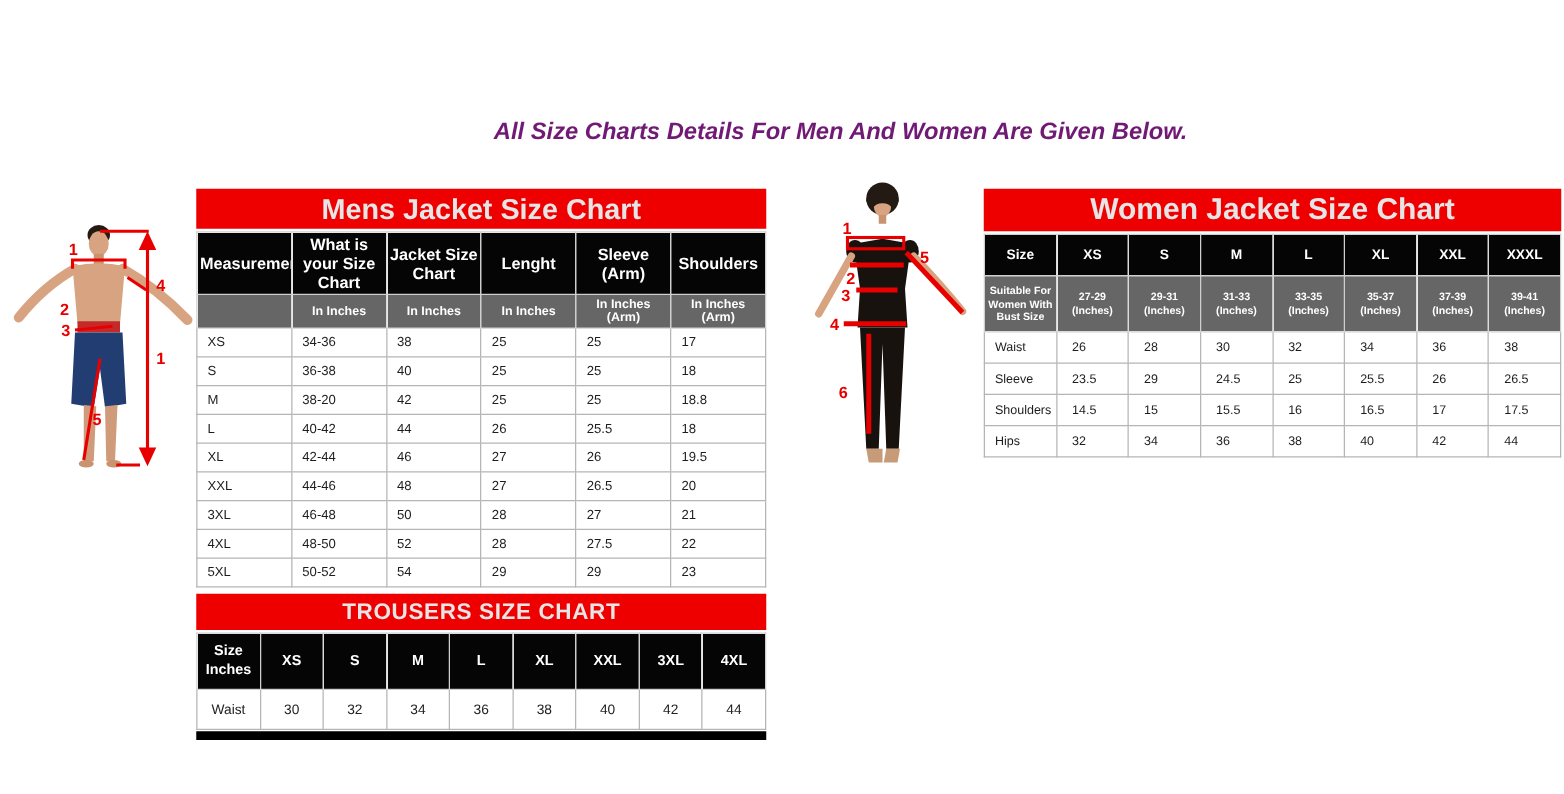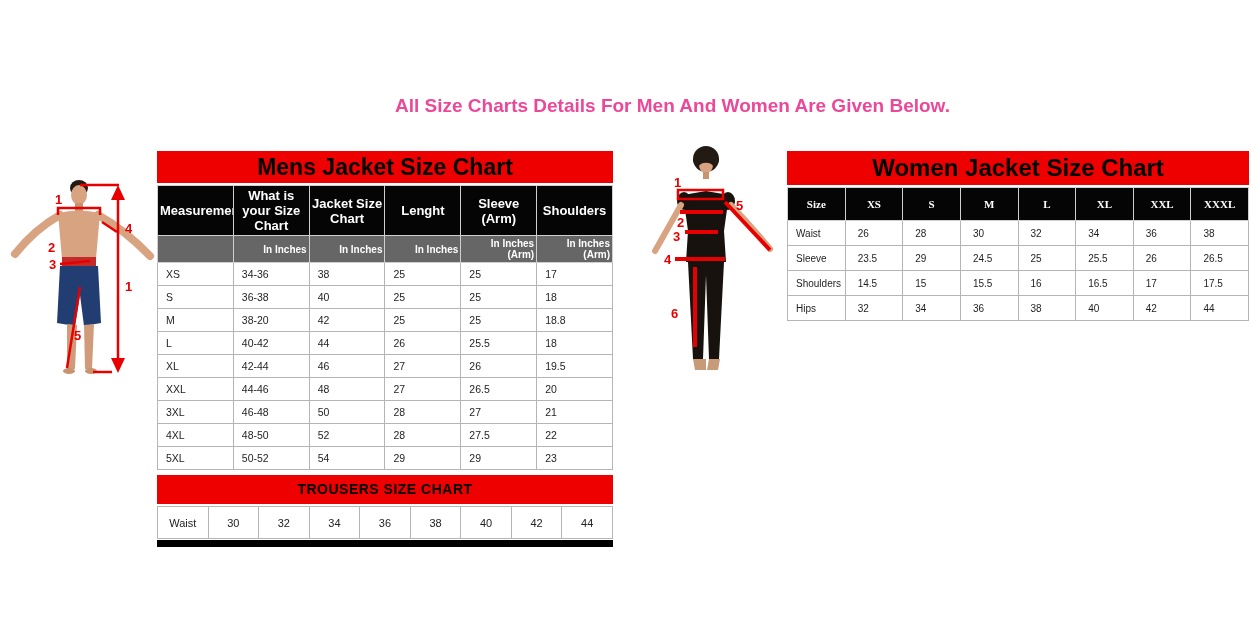--- a/index.html
+++ b/index.html
@@ -2,53 +2,53 @@
 <html><head>
 <meta charset="utf-8">
 <style>
   html,body{margin:0;padding:0;}
   body{
     width:1251px;height:635px;position:relative;overflow:hidden;
     background:#ffffff;font-family:"Liberation Sans",sans-serif;
   }
   .page-title{
     position:absolute;left:395px;top:95px;margin:0;
-    font-size:19px;font-weight:bold;color:#ec4899;white-space:nowrap;
+    font-size:19px;font-weight:bold;color:#701a75;white-space:nowrap;font-style:italic;
   }
   .chart{position:absolute;}
   #mens-chart{left:157px;top:151px;width:456px;}
   #womens-chart{left:787px;top:151px;width:462px;}
   #trousers-chart{left:157px;top:475px;width:456px;}
   .banner{
-    background:#ee0000;color:#000000;font-weight:bold;text-align:center;
+    background:#ee0000;color:#e5e5e5;font-weight:bold;text-align:center;
     margin-bottom:2px;
   }
   #mens-chart .banner{height:32px;line-height:32px;font-size:23px;}
   #womens-chart .banner{height:34px;line-height:34px;font-size:24px;}
-  #trousers-chart .banner{height:29px;line-height:29px;font-size:14px;letter-spacing:.5px;}
+  #trousers-chart .banner{height:29px;line-height:29px;font-size:18px;letter-spacing:.5px;}
   table{border-collapse:collapse;width:100%;table-layout:fixed;}
   th,td{box-sizing:border-box;overflow:hidden;}
   .head-row th{
     background:#050505;color:#ffffff;border:1px solid #cfcfcf;
     font-weight:bold;text-align:center;padding:2px;
   }
   .unit-row td{
     background:#666666;color:#ffffff;border:1px solid #cfcfcf;
     font-weight:bold;text-align:center;padding:2px;
   }
   .data-row td{
     background:#ffffff;color:#1d1d1d;border:1px solid #b5b5b5;
     text-align:left;padding:2px 2px 2px 8px;
   }
   
   #mens-chart .head-row th{height:30px;font-size:13px;}
-  #mens-chart .unit-row td{height:21px;font-size:10px;text-align:right;}
+  #mens-chart .unit-row td{height:21px;font-size:10px;}
   #mens-chart .data-row td{height:23px;font-size:10.5px;}
   
-  #womens-chart .head-row th{height:33px;font-size:11px;font-family:Liberation Serif, serif;}
+  #womens-chart .head-row th{height:33px;font-size:11px;}
   #womens-chart .unit-row td{height:45px;font-size:8.5px;line-height:1.25;}
   #womens-chart .data-row td{height:25px;font-size:10px;padding-left:12px;}
   #womens-chart .data-row td:first-child{padding-left:8px;}
   
   #trousers-chart .head-row th{height:45px;font-size:11.5px;line-height:1.3;}
   #trousers-chart .data-row td{text-align:center;padding:2px;font-size:11px;color:#222;}
   #trousers-chart .row-waist td{height:32px;}
   #trousers-chart .row-inseam td{height:34px;line-height:1.25;}
   .bottom-strip{height:7px;background:#000000;margin-top:1px;}
   .figure{position:absolute;}
@@ -233,20 +233,30 @@
         <tr class="head-row">
       <th>Size</th>
       <th>XS</th>
       <th>S</th>
       <th>M</th>
       <th>L</th>
       <th>XL</th>
       <th>XXL</th>
       <th>XXXL</th>
     </tr>
+    <tr class="unit-row">
+      <td>Suitable For Women With Bust Size</td>
+      <td>27-29 (Inches)</td>
+      <td>29-31 (Inches)</td>
+      <td>31-33 (Inches)</td>
+      <td>33-35 (Inches)</td>
+      <td>35-37 (Inches)</td>
+      <td>37-39 (Inches)</td>
+      <td>39-41 (Inches)</td>
+    </tr>
     <tr class="data-row">
       <td>Waist</td>
       <td>26</td>
       <td>28</td>
       <td>30</td>
       <td>32</td>
       <td>34</td>
       <td>36</td>
       <td>38</td>
     </tr>
@@ -281,20 +291,31 @@
       <td>44</td>
     </tr>
   </tbody>
     </table>
 </section>
 
 <section id="trousers-chart" class="chart">
   <div class="banner">TROUSERS SIZE CHART</div>
   <table>
     <tbody>
+        <tr class="head-row">
+      <th>Size Inches</th>
+      <th>XS</th>
+      <th>S</th>
+      <th>M</th>
+      <th>L</th>
+      <th>XL</th>
+      <th>XXL</th>
+      <th>3XL</th>
+      <th>4XL</th>
+    </tr>
     <tr class="data-row row-waist">
       <td>Waist</td>
       <td>30</td>
       <td>32</td>
       <td>34</td>
       <td>36</td>
       <td>38</td>
       <td>40</td>
       <td>42</td>
       <td>44</td>

